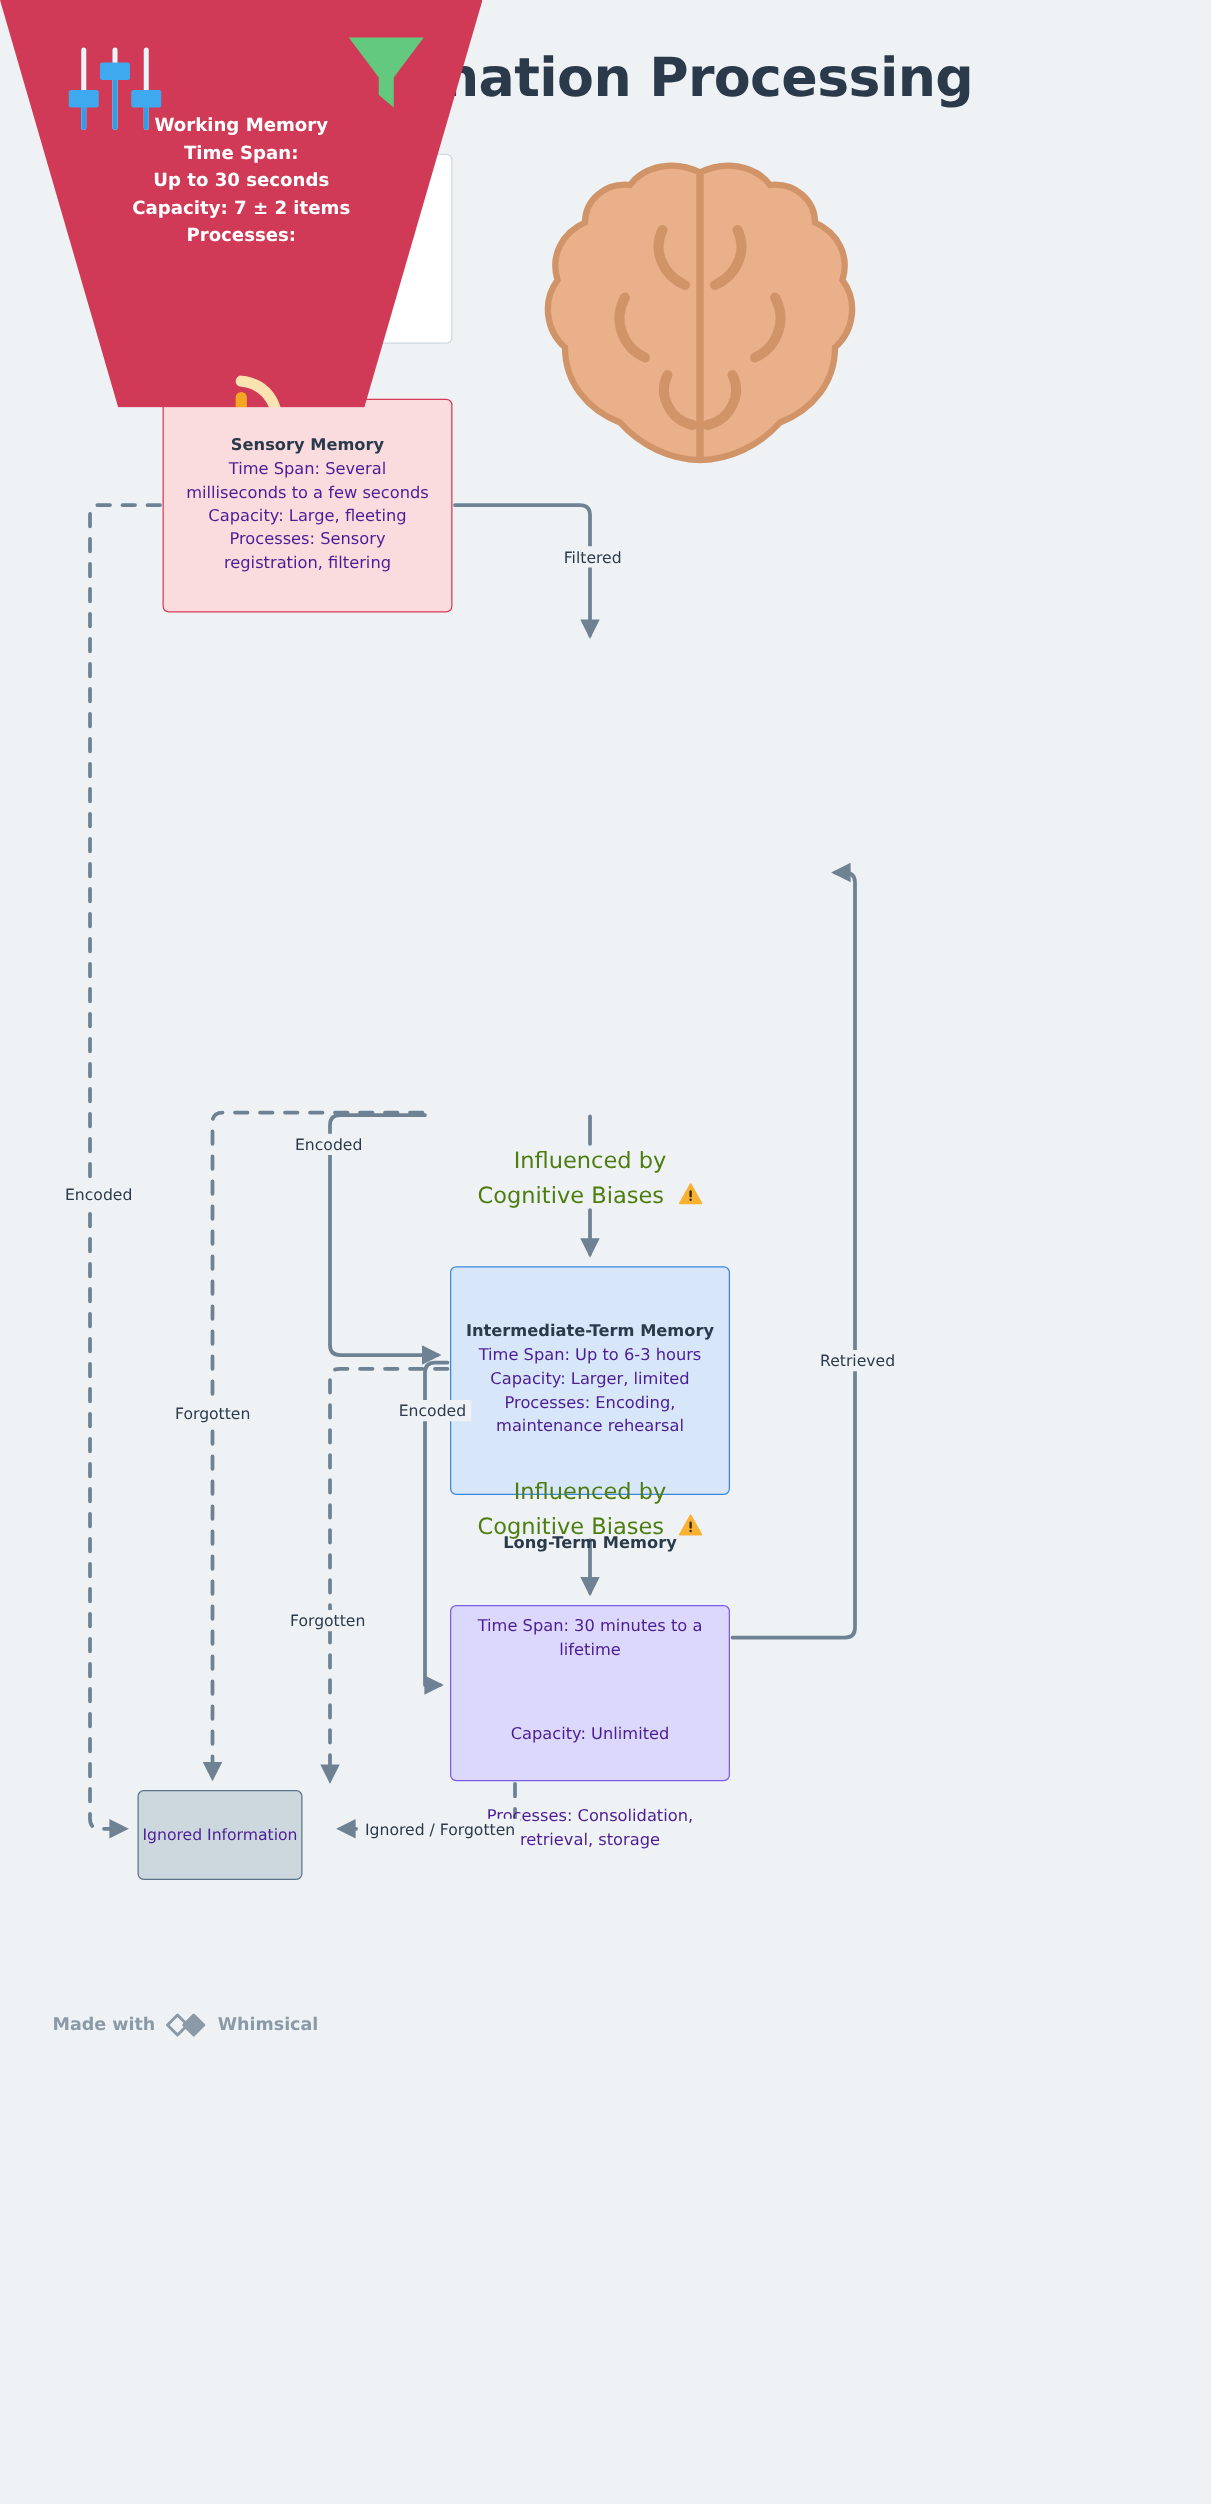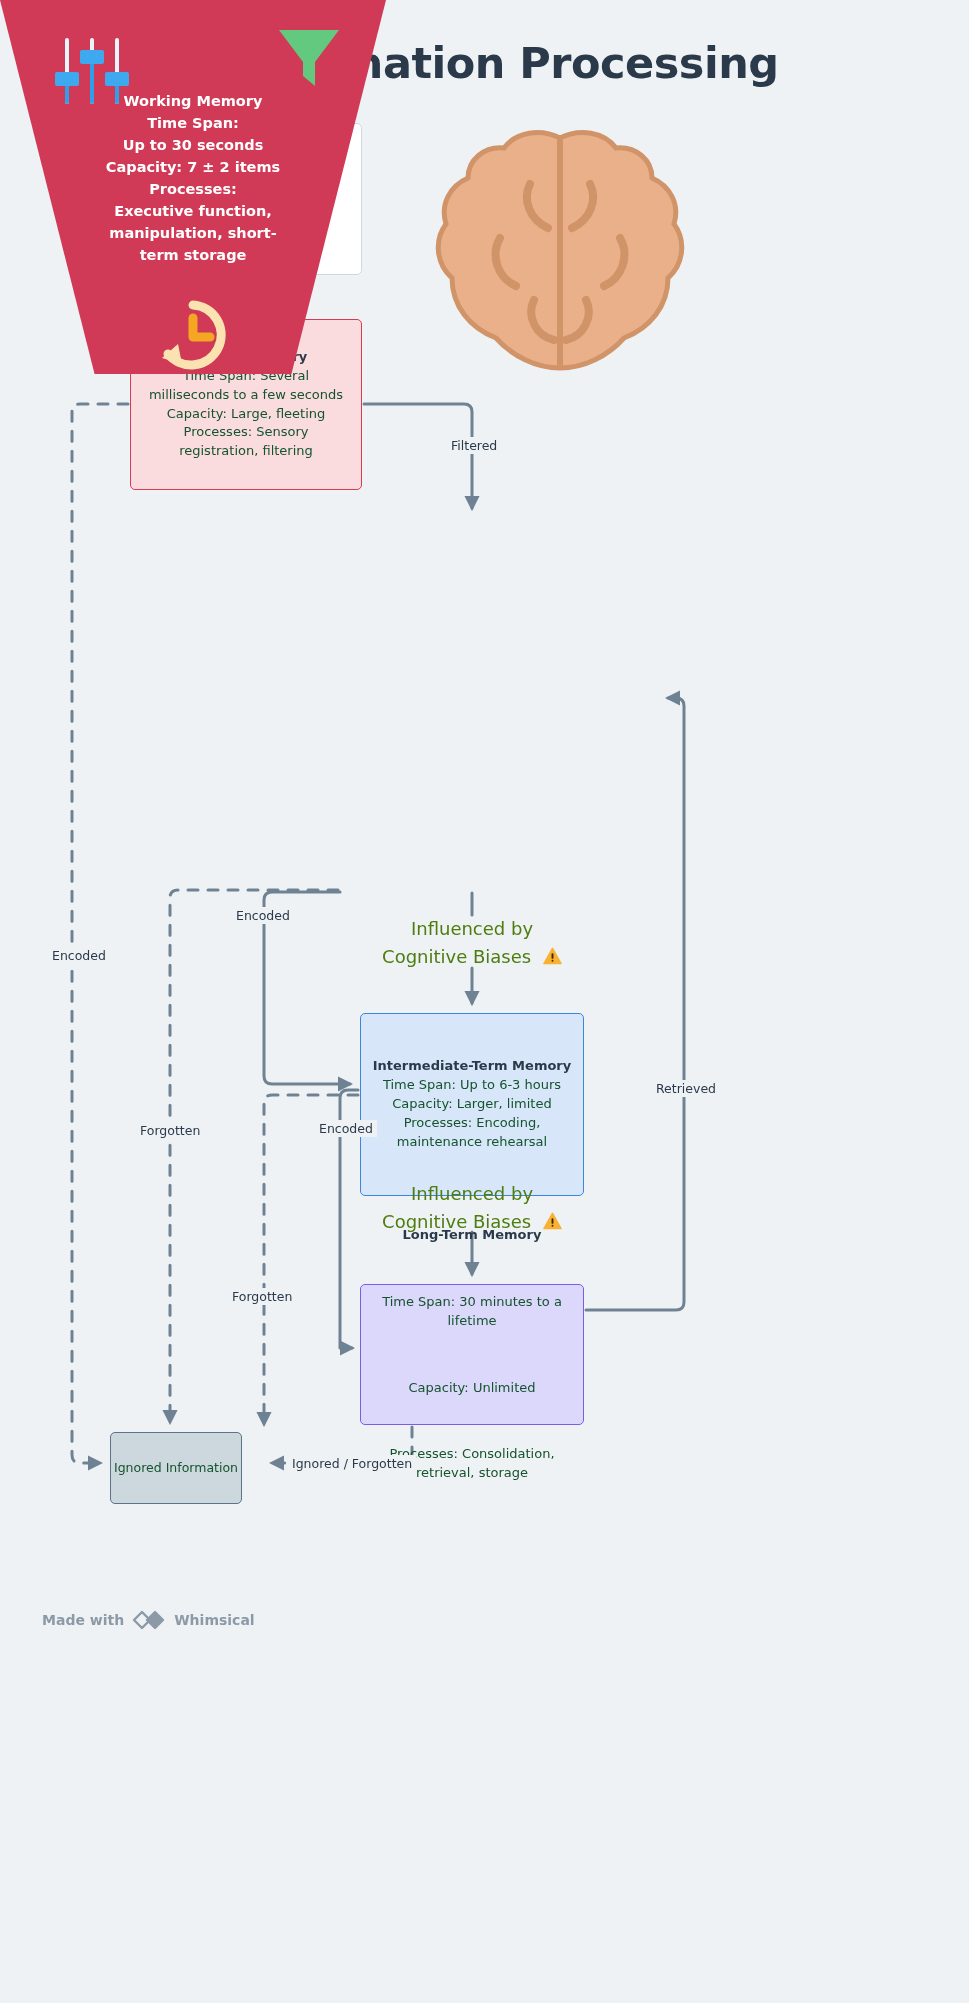--- a/index.html
+++ b/index.html
@@ -38,21 +38,21 @@
   }
 
   .node-title {
     font-weight: 700;
     font-size: 13px;
     color: #2b3a4a;
     line-height: 1.45;
   }
   .node-line {
     font-size: 13px;
-    color: #14532d;
+    color: #4c1d95;
     line-height: 1.45;
   }
 
   
   #sensory-input {
     left: 130px; top: 123px;
     width: 232px; height: 152px;
     background: #ffffff;
     border: 1px solid #ccd9e2;
     justify-content: flex-start;
@@ -70,21 +70,21 @@
   #sensory-memory {
     left: 130px; top: 319px;
     width: 232px; height: 171px;
     background: #fadcdf;
     border: 1.5px solid #d83a56;
   }
 
   
   #working-memory {
     left: 282px; top: 518px;
-    width: 386px; height: 374px;
+    width: 386px; height: 326px;
     background: #d03a56;
     clip-path: polygon(0% 0%, 100% 0%, 75.5% 100%, 24.5% 100%);
     filter: drop-shadow(0 2px 3px rgba(40,60,80,0.25));
     display: block;
   }
   #working-memory .wm-text {
     position: absolute;
     left: 50%; transform: translateX(-50%);
     top: 90px;
     width: 185px;
@@ -272,21 +272,20 @@
     <svg class="funnel-icon" width="68" height="66" viewBox="0 0 68 66">
       <path d="M4 6 L64 6 L40 38 L40 62 L28 52 L28 38 Z" fill="#62c97e"></path>
     </svg>
 
     <div class="wm-text">
       <div>Working Memory</div>
       <div>Time Span:</div>
       <div>Up to 30 seconds</div>
       <div>Capacity: 7 ± 2 items</div>
       <div>Processes:</div>
-      <div>Executive function, manipulation, short-term storage</div>
     </div>
 
     <svg class="clock-icon" width="82" height="78" viewBox="0 0 82 78">
       <path d="M41 9 A30 30 0 1 1 16 58" fill="none" stroke="#fae3b0" stroke-width="9" stroke-linecap="round"></path>
       <path d="M26 48 L10 62 L30 68 Z" fill="#fae3b0"></path>
       <path d="M41 22 L41 41 L58 41" fill="none" stroke="#f5a623" stroke-width="9" stroke-linecap="round" stroke-linejoin="round"></path>
     </svg>
   </div>
 
   <div class="bias-label" style="left:382px; top:915px; width:180px;">

